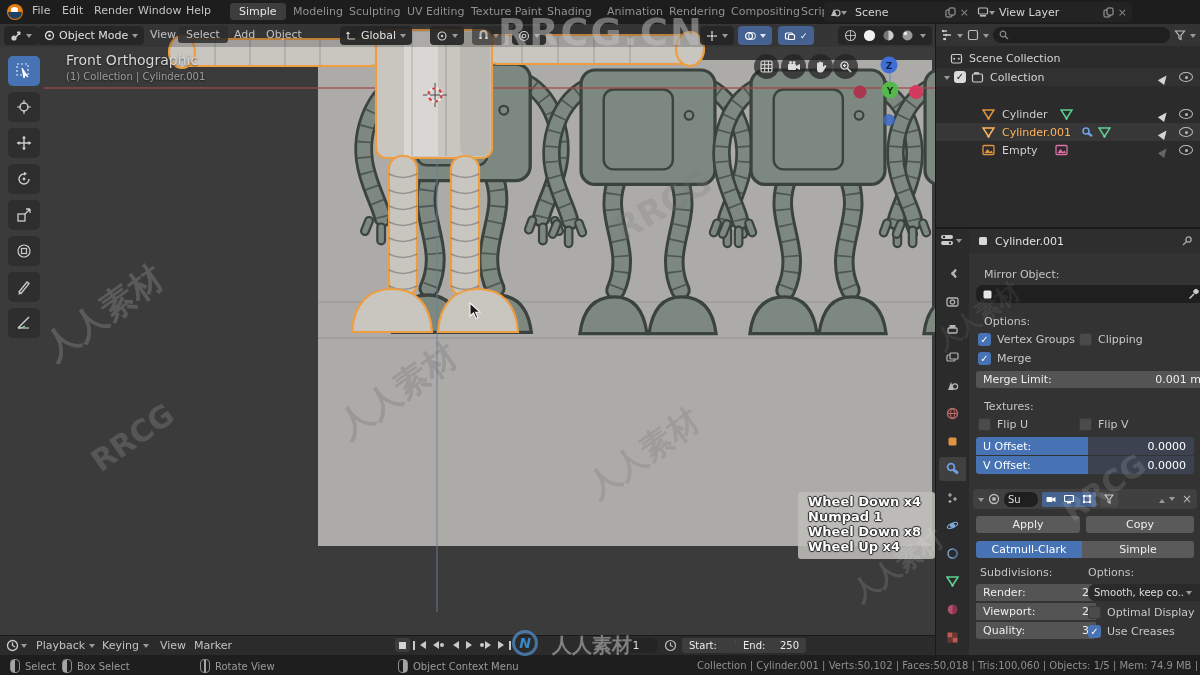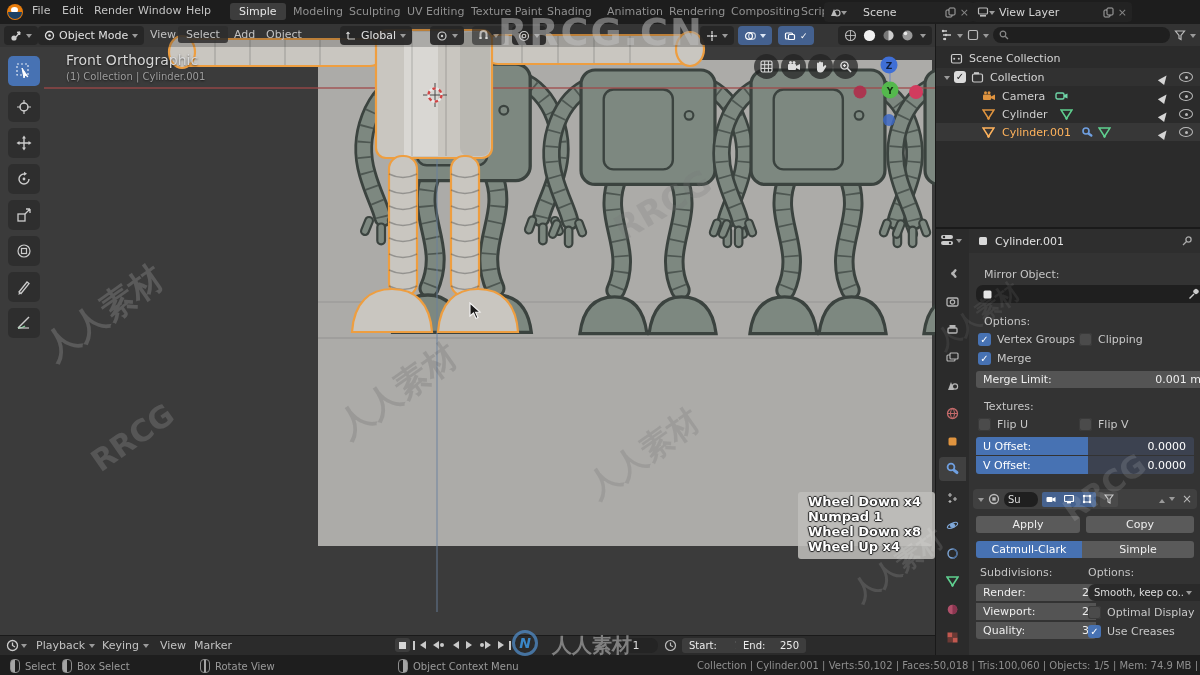--- a/index.html
+++ b/index.html
@@ -72,21 +72,21 @@
     <span class="abs tab" style="left:660px;top:3px">Rendering</span>
     <span class="abs tab" style="left:722px;top:3px">Compositing</span>
     <span class="abs tab" style="left:792px;top:3px;max-width:28px;overflow:hidden">Scripting</span>
 
     <div class="abs row" style="left:824px;top:2px;width:140px;height:20px;background:#232323;border-radius:4px;padding:0 5px">
       <svg width="12" height="12" viewBox="0 0 12 12">
           <circle cx="8" cy="7" r="3" fill="none" stroke="#bbb" stroke-width="1.2"></circle>
           <path d="M2,10 L5,3 L8,10 Z" fill="#bbb"></path>
         </svg>
       <span class="tri"></span>
-      <span style="margin-left:16px;color:#d5d5d5">Scene</span>
+      <span style="margin-left:8px;color:#d5d5d5">Scene</span>
       <span style="flex:1"></span>
       <svg width="11" height="11" viewBox="0 0 11 11">
           <rect x="1" y="3" width="6" height="7" rx="1" fill="none" stroke="#aaa"></rect>
           <rect x="4" y="1" width="6" height="7" rx="1" fill="#232323" stroke="#aaa"></rect>
         </svg>
       <span style="color:#888;margin-left:4px">×</span>
     </div>
 
     <div class="abs row" style="left:972px;top:2px;width:150px;height:20px;background:#232323;border-radius:4px;padding:0 5px">
       <svg width="12" height="12" viewBox="0 0 12 12">
@@ -448,38 +448,20 @@
           <rect x="3" y="1.2" width="5" height="2" fill="#ccc"></rect>
         </svg>
       <span style="margin-left:6px;color:#d4d4d4">Collection</span>
       <span style="flex:1"></span>
       <span class="sel-arrow"></span>
       <span class="eye" style="margin:0 8px 0 10px">
           <i></i>
         </span>
     </div>
 
-    <div class="ol-row" style="top:63px">
-      <svg width="14" height="13" viewBox="0 0 14 13" style="margin-left:46px">
-          <rect x="1" y="4.5" width="8" height="5.5" rx="1" fill="#e0943f"></rect>
-          <path d="M9,6.5 L13,4.5 V10 L9,8.3 Z" fill="#e0943f"></path>
-          <circle cx="3.5" cy="2.8" r="1.5" fill="#e0943f"></circle>
-          <circle cx="7" cy="2.8" r="1.5" fill="#e0943f"></circle>
-        </svg>
-      <span style="margin-left:6px;color:#cfcfcf">Camera</span>
-      <svg width="13" height="12" viewBox="0 0 13 12" style="margin-left:10px">
-          <rect x="1" y="3" width="8" height="6" rx="1.5" fill="none" stroke="#6fd6a8" stroke-width="1.4"></rect>
-          <path d="M9,5 L12.5,3.5 V8.5 L9,7 Z" fill="#6fd6a8"></path>
-        </svg>
-      <span style="flex:1"></span>
-      <span class="sel-arrow"></span>
-      <span class="eye" style="margin:0 8px 0 10px">
-          <i></i>
-        </span>
-    </div>
 
     <div class="ol-row" style="top:81px">
       <svg width="13" height="12" viewBox="0 0 13 12" style="margin-left:46px">
           <polygon points="6.5,10.5 1,2 12,2" fill="none" stroke="#e0943f" stroke-width="1.5"></polygon>
           <circle cx="6.5" cy="10.5" r="1.3" fill="#e0943f"></circle>
         </svg>
       <span style="margin-left:7px;color:#cfcfcf">Cylinder</span>
       <svg width="13" height="12" viewBox="0 0 13 12" style="margin-left:12px">
           <polygon points="6.5,10.5 1,2 12,2" fill="none" stroke="#5fcf8f" stroke-width="1.5"></polygon>
           <circle cx="6.5" cy="10.5" r="1.2" fill="#5fcf8f"></circle>
@@ -505,20 +487,36 @@
           <polygon points="6.5,10.5 1,2 12,2" fill="none" stroke="#5fcf8f" stroke-width="1.5"></polygon>
           <circle cx="6.5" cy="10.5" r="1.2" fill="#5fcf8f"></circle>
         </svg>
       <span style="flex:1"></span>
       <span class="sel-arrow"></span>
       <span class="eye" style="margin:0 8px 0 10px">
           <i></i>
         </span>
     </div>
 
+    <div class="ol-row" style="top:117px">
+      <svg width="13" height="12" viewBox="0 0 13 12" style="margin-left:46px">
+          <rect x="1" y="1.5" width="11" height="9" rx="1" fill="none" stroke="#e0943f" stroke-width="1.3"></rect>
+          <path d="M2.5,9 L5.5,5 L8,8 L9.5,6.5 L11,9 Z" fill="#e0943f"></path>
+        </svg>
+      <span style="margin-left:7px;color:#cfcfcf">Empty</span>
+      <svg width="13" height="12" viewBox="0 0 13 12" style="margin-left:18px">
+          <rect x="1" y="1.5" width="11" height="9" rx="1" fill="none" stroke="#e06fa8" stroke-width="1.3"></rect>
+          <path d="M2.5,9 L5.5,5 L8,8 L9.5,6.5 L11,9 Z" fill="#e06fa8"></path>
+        </svg>
+      <span style="flex:1"></span>
+      <span class="sel-arrow" style="opacity:.35"></span>
+      <span class="eye" style="margin:0 8px 0 10px">
+          <i></i>
+        </span>
+    </div>
 
   </div>
 
   <div class="abs" style="left:935px;top:227px;width:265px;height:428px;background:#333;border-left:1px solid #191919;border-top:2px solid #1a1a1a;box-sizing:border-box">
 
     <div class="abs" style="left:0;top:0;width:33px;height:428px;background:#2b2b2b">
       <div class="abs row" style="left:4px;top:4px;gap:2px">
         <svg width="14" height="14" viewBox="0 0 14 14">
             <rect x="1" y="2" width="12" height="4" rx="2" fill="#ccc"></rect>
             <rect x="1" y="8" width="12" height="4" rx="2" fill="#ccc"></rect>

